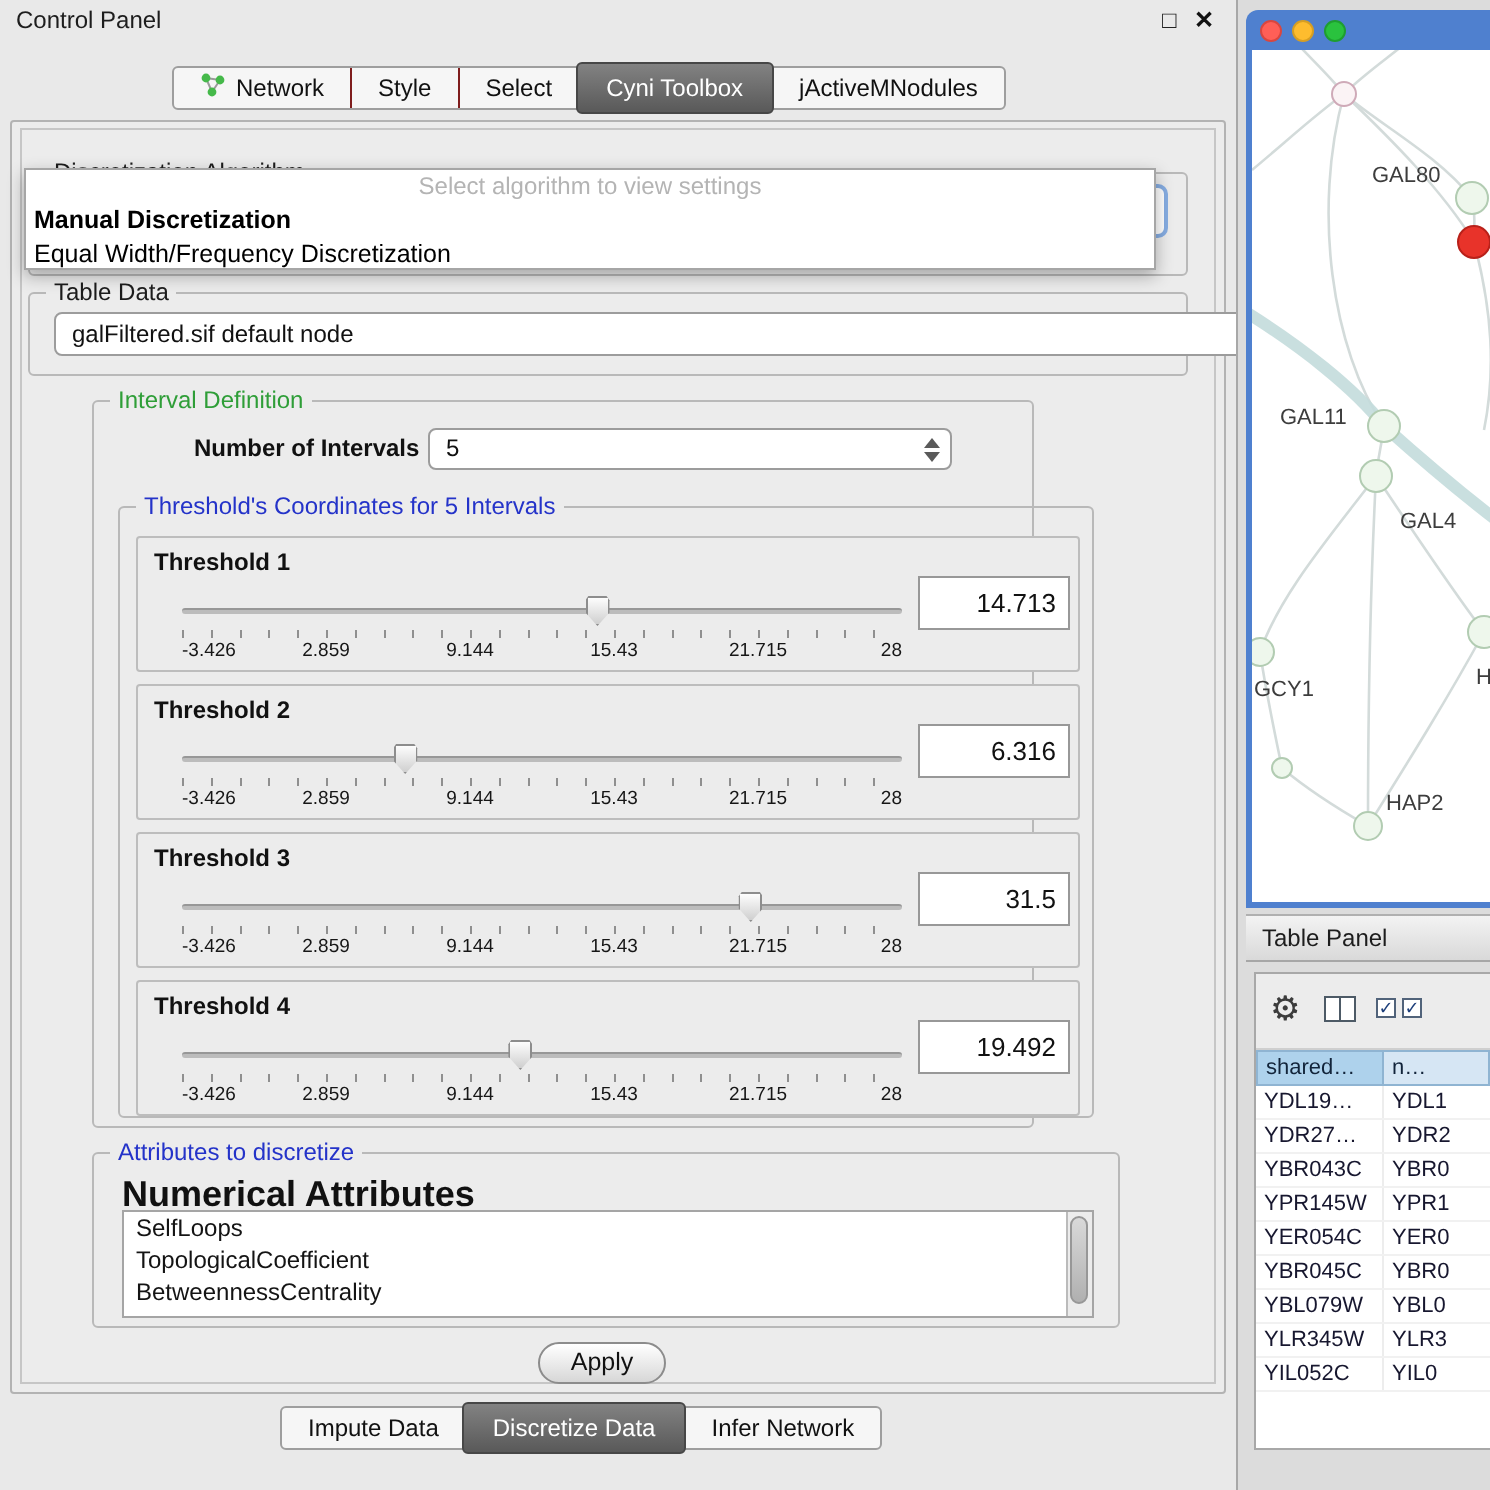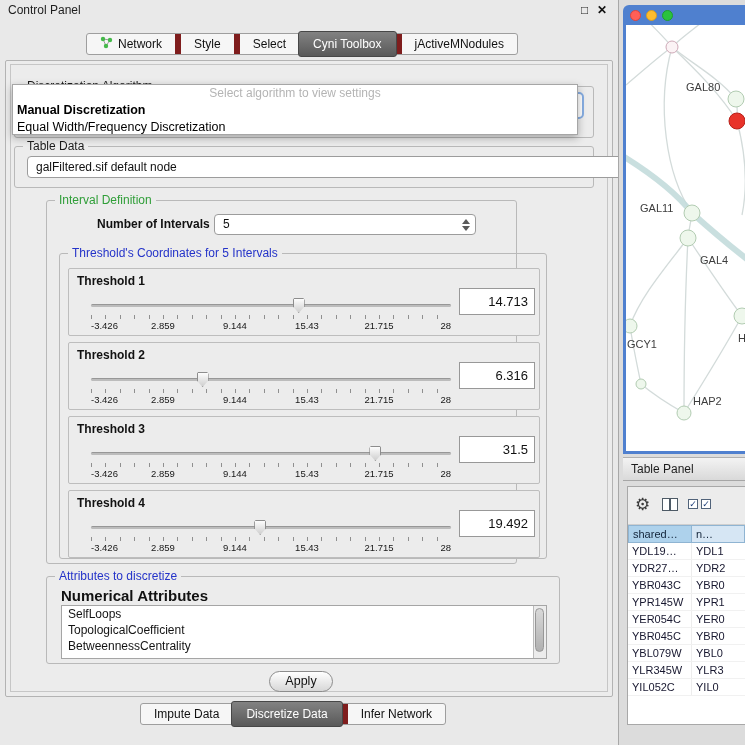--- a/index.html
+++ b/index.html
@@ -12,21 +12,21 @@
   .cp-title { position:absolute; left:8px; top:3px; font-size:12px; color:#1d1d1d; }
   .cp-float { position:absolute; left:581px; top:3px; font-size:12px; color:#222; cursor:default; }
   .cp-close { position:absolute; left:597px; top:3px; font-size:12px; font-weight:bold; color:#111; cursor:default; }
 
   
   .tabstrip { position:absolute; display:flex; align-items:stretch; height:22px;
               background:#f6f6f6; border:1px solid #9e9e9e; border-radius:3px; }
   .tabstrip.top { left:86px; top:33px; }
   .tabstrip.bottom { left:140px; top:703px; }
   .tab { display:flex; align-items:center; gap:5px; padding:0 13px; font-size:12px; color:#111;
-         border-left:6px solid #7f1d1d; white-space:nowrap; cursor:default; }
+         border-left:1px solid #7f1d1d; white-space:nowrap; cursor:default; }
   .tab:first-child { border-left:none; }
   .tab.selected { background:linear-gradient(#828282,#595959); color:#fff; border:1px solid #474747;
                   border-radius:3px; margin:-3px -1px; padding:0 14px; z-index:2; position:relative; }
 
   .main-panel { position:absolute; left:5px; top:60px; width:608px; height:637px;
                 border:1px solid #b3b3b3; background:#ececec; border-radius:2px; }
   .inner-panel { position:absolute; left:4px; top:3px; right:4px; bottom:4px; border:1px solid #c6c6c6; }
 
   
   .group { position:absolute; border:1px solid #b9b9b9; border-radius:3px; }
@@ -80,21 +80,21 @@
                background:repeating-linear-gradient(to right,#8f8f8f 0,#8f8f8f 1px,transparent 1px,transparent 14.4px); }
   .thr-scale { position:absolute; left:22px; top:51px; width:360px; height:11px; font-size:9.5px; color:#161616; }
   .thr-scale span { position:absolute; transform:translateX(-50%); white-space:nowrap; }
   .thr-scale span:first-child { transform:none; }
   .thr-scale span:last-child { transform:translateX(-100%); }
   .thr-value { position:absolute; right:4px; top:19px; width:76px; height:27px; background:#fff;
                border:1px solid #989898; font-size:13px; color:#111; text-align:right;
                line-height:25px; padding-right:6px; }
 
   .attr-group { left:46px; top:576px; width:514px; height:88px; }
-  .attr-num-label { position:absolute; left:14px; top:10px; font-size:15px; font-weight:bold; color:#111; }
+  .attr-num-label { position:absolute; left:14px; top:10px; font-size:18px; font-weight:bold; color:#111; }
   .attr-list { position:absolute; left:14px; top:28px; width:486px; height:54px; background:#fff;
                border:1px solid #a5a5a5; overflow:hidden; }
   .attr-item { font-size:12px; height:16px; line-height:16px; padding-left:6px; color:#141414; white-space:nowrap; }
   .attr-scroll { position:absolute; right:0; top:0; width:13px; height:100%; background:#ececec;
                  border-left:1px solid #bbb; }
   .attr-thumb { position:absolute; left:1px; top:2px; width:9px; height:44px;
                 background:linear-gradient(#d9d9d9,#b0b0b0); border:1px solid #979797; border-radius:5px; }
 
   .apply-btn { position:absolute; left:269px; top:671px; width:64px; height:21px;
                border:1px solid #8c8c8c; border-radius:11px;

